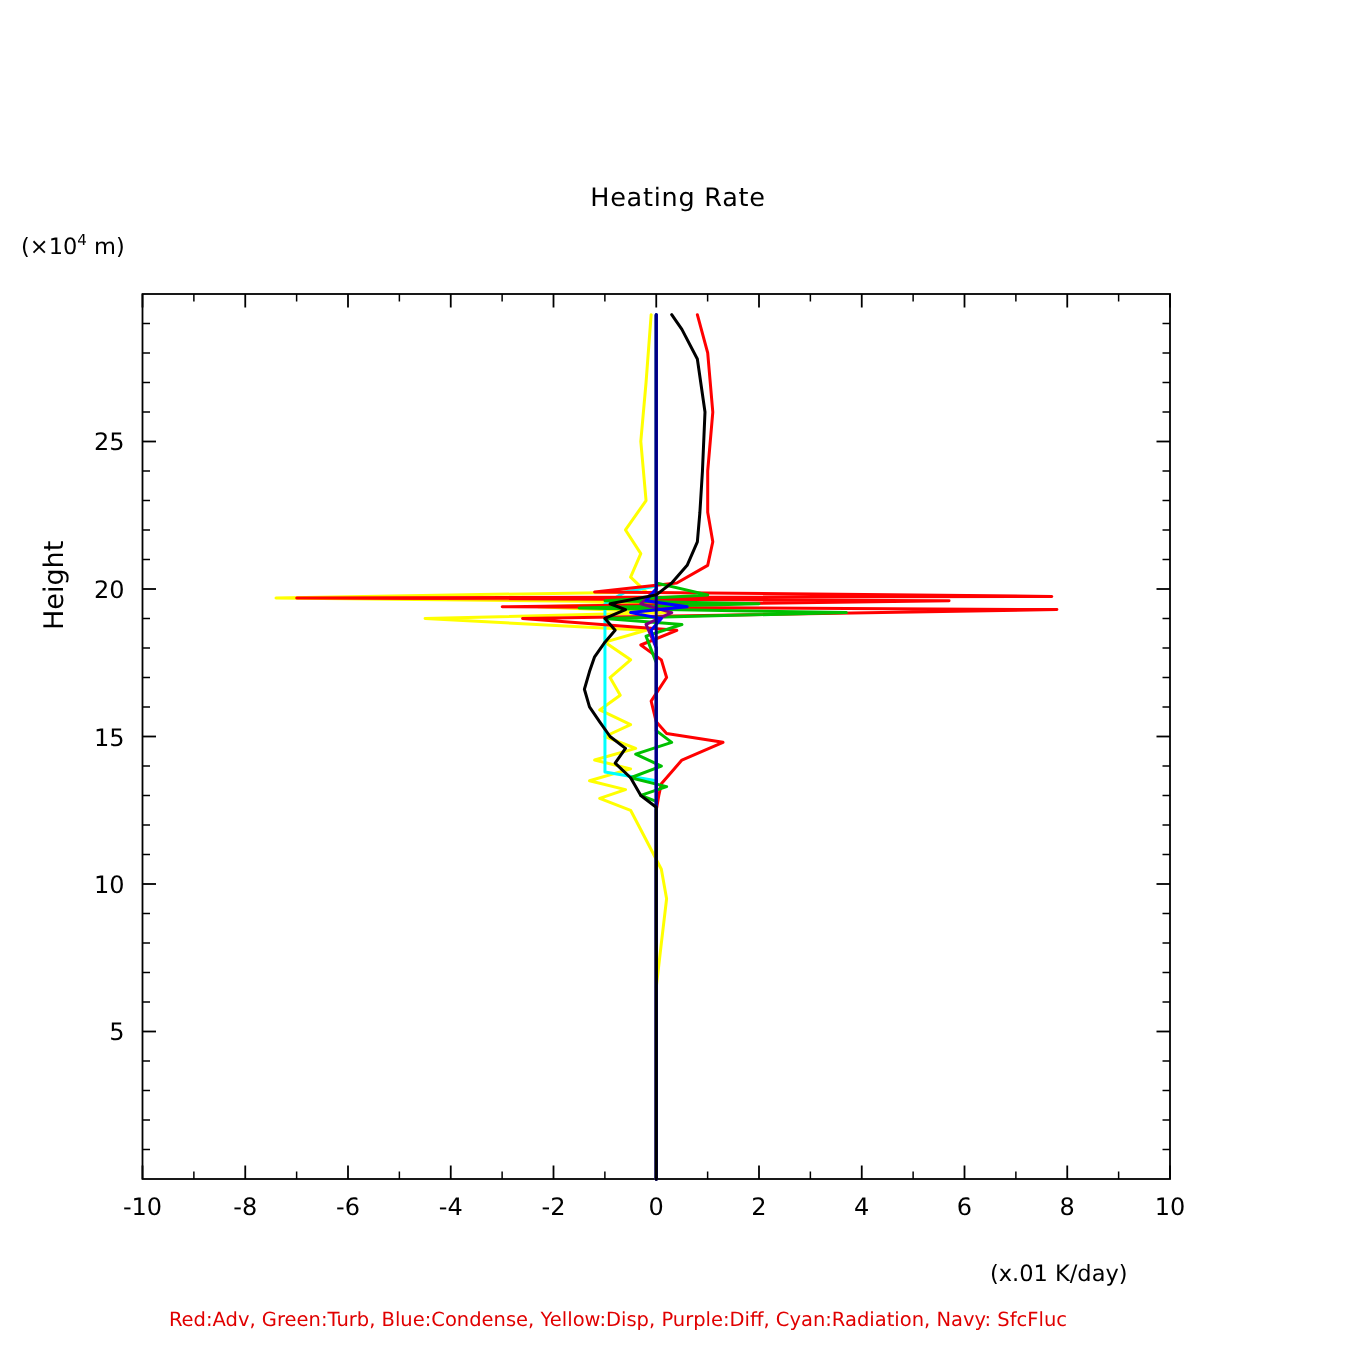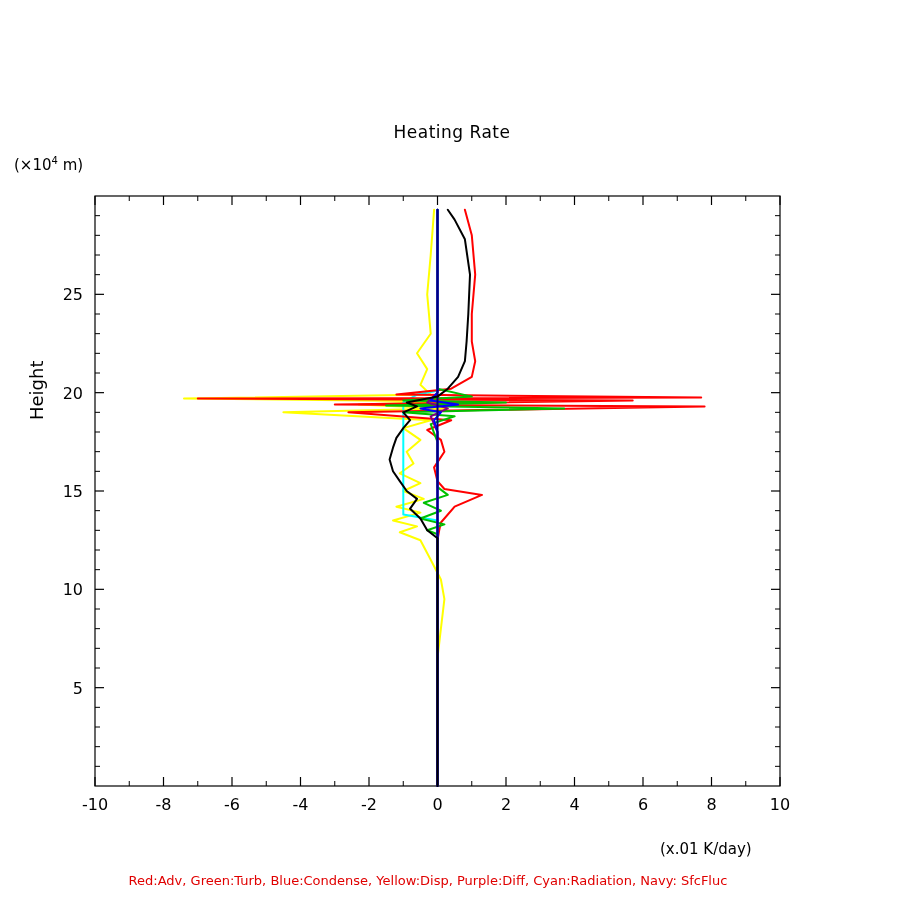--- a/index.html
+++ b/index.html
@@ -55,21 +55,20 @@
   }
   .legend {
     position: absolute;
     left: 0;
     top: 873px;
     width: 824px;
     text-align: center;
     font-size: 13px;
     color: #e00000;
     font-family: "DejaVu Sans", sans-serif;
-    margin-left: 16px;
   }
   .plot-svg {
     position: absolute;
     left: 0;
     top: 0;
   }
 </style>
 </head>
 <body>
 

